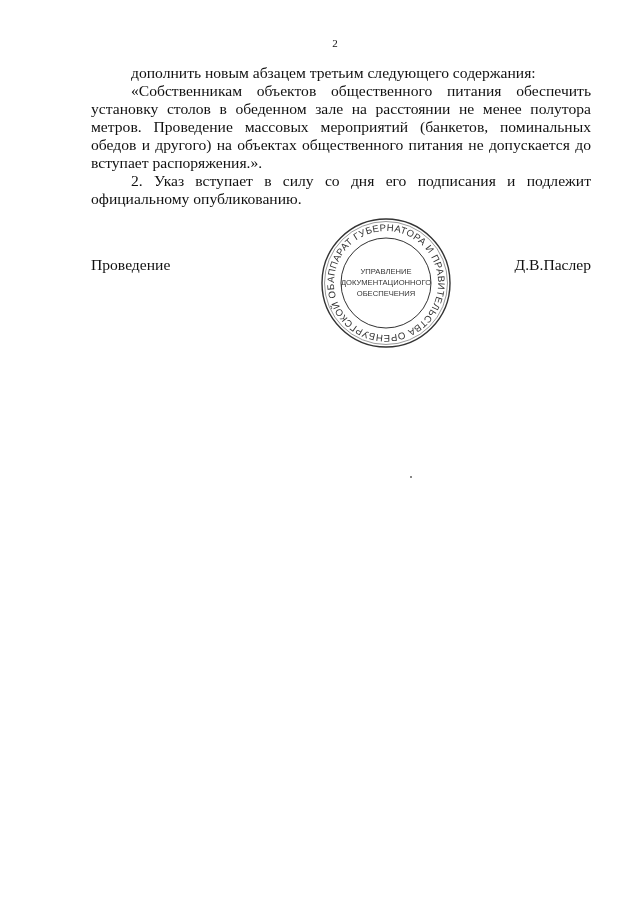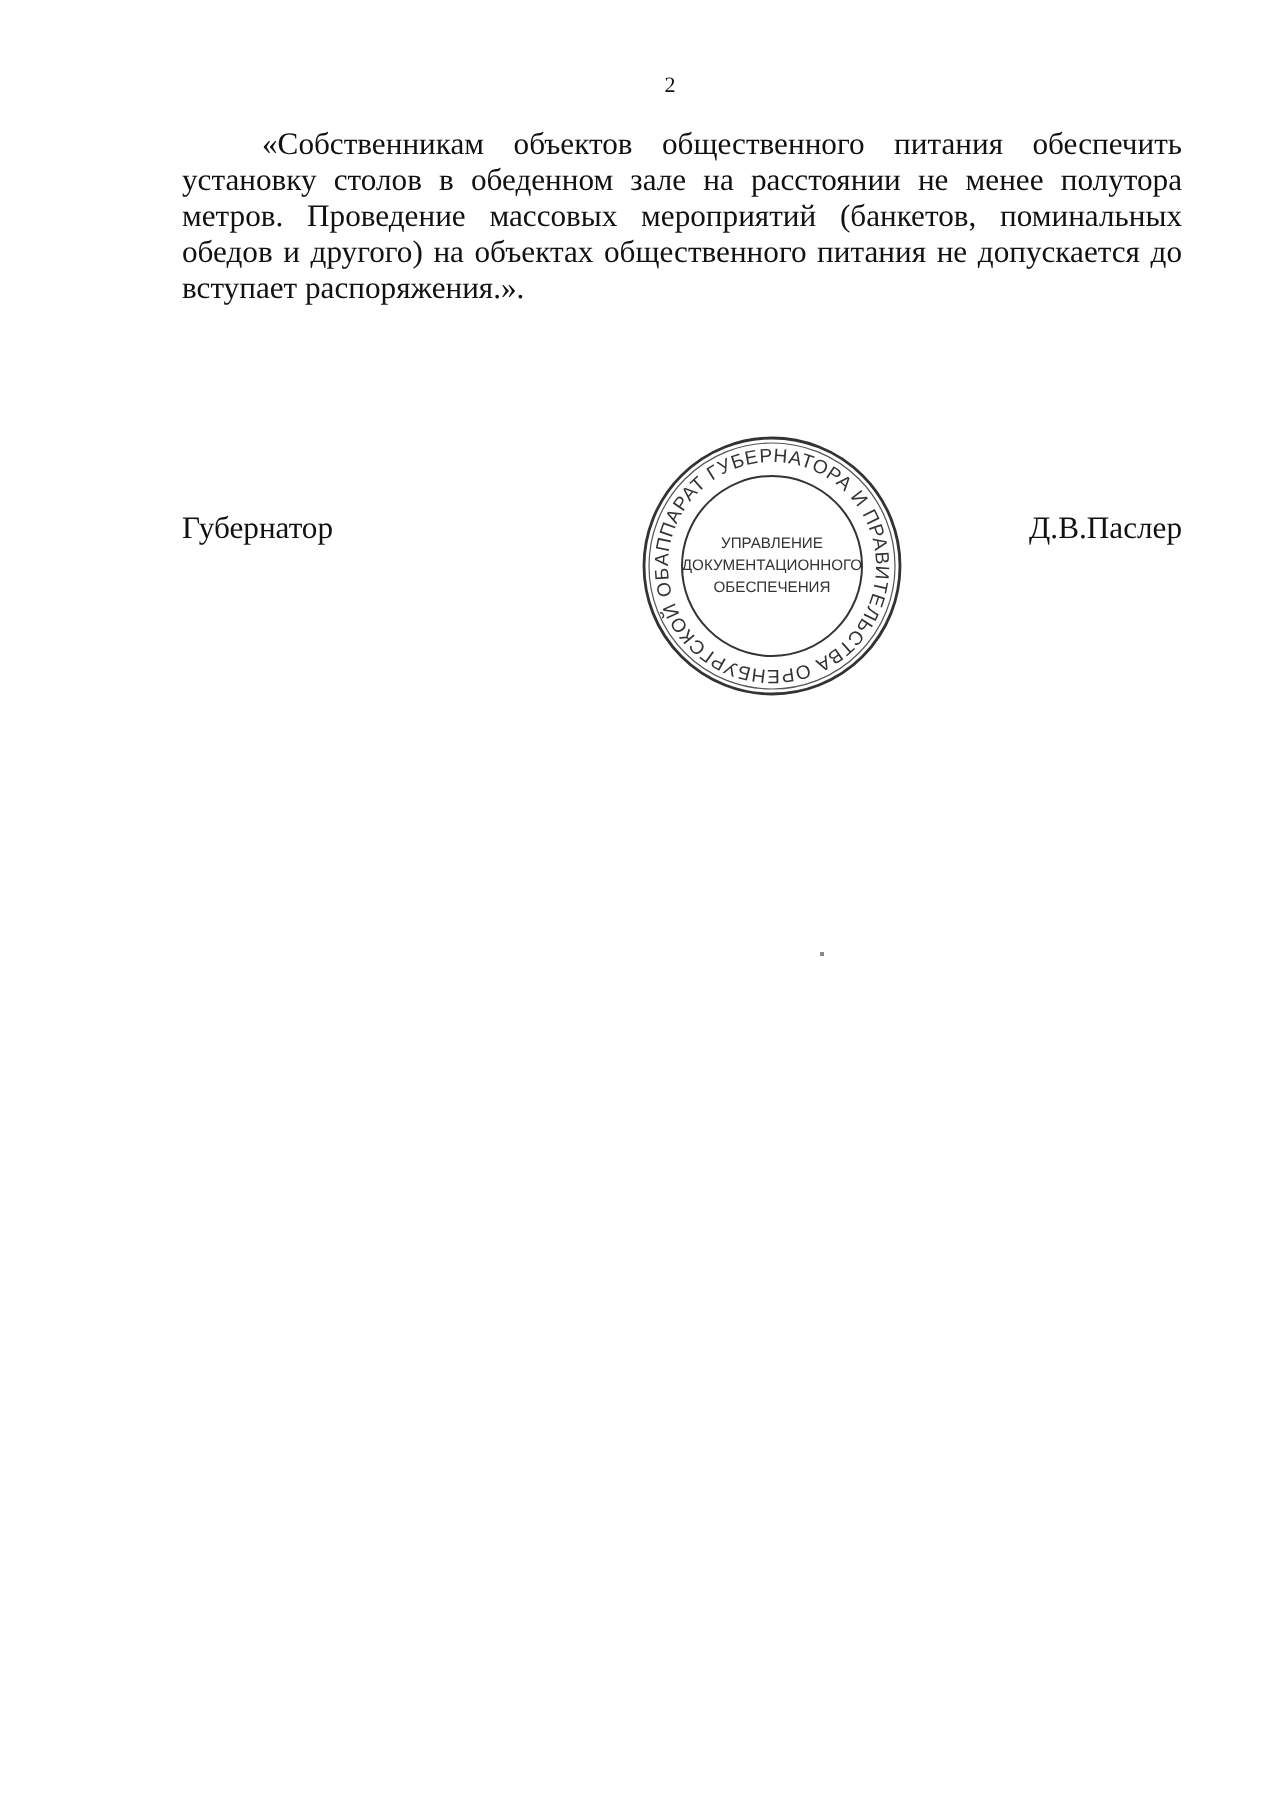--- a/index.html
+++ b/index.html
@@ -74,25 +74,27 @@
     height: 2px;
     background: #888;
   }
 </style>
 </head>
 <body>
 
 <div class="page-number">2</div>
 
 <div class="body-text">
+  <p class="para">дополнить новым абзацем третьим следующего содержания:</p>
   <p class="para">«Собственникам объектов общественного питания обеспечить установку столов в обеденном зале на расстоянии не менее полутора метров. Проведение массовых мероприятий (банкетов, поминальных обедов и другого) на объектах общественного питания не допускается до вступает распоряжения.».</p>
+  <p class="para">2. Указ вступает в силу со дня его подписания и подлежит официальному опубликованию.</p>
 </div>
 
 <div class="signature-row">
-  <span class="signature-title">Губернатор</span>
+  <span class="signature-title">Проведение</span>
   <span class="signature-name">Д.В.Паслер</span>
 </div>
 
 <div class="stamp">
   <svg viewBox="0 0 136 134" xmlns="http://www.w3.org/2000/svg">
     <defs>
       <path id="ringPath" d="M 68 67 m -52 0 a 52 52 0 1 1 104 0 a 52 52 0 1 1 -104 0"></path>
     </defs>
     <circle cx="68" cy="67" r="64" fill="none" stroke="#333" stroke-width="1.4"></circle>
     <circle cx="68" cy="67" r="61.5" fill="none" stroke="#555" stroke-width="0.6"></circle>

